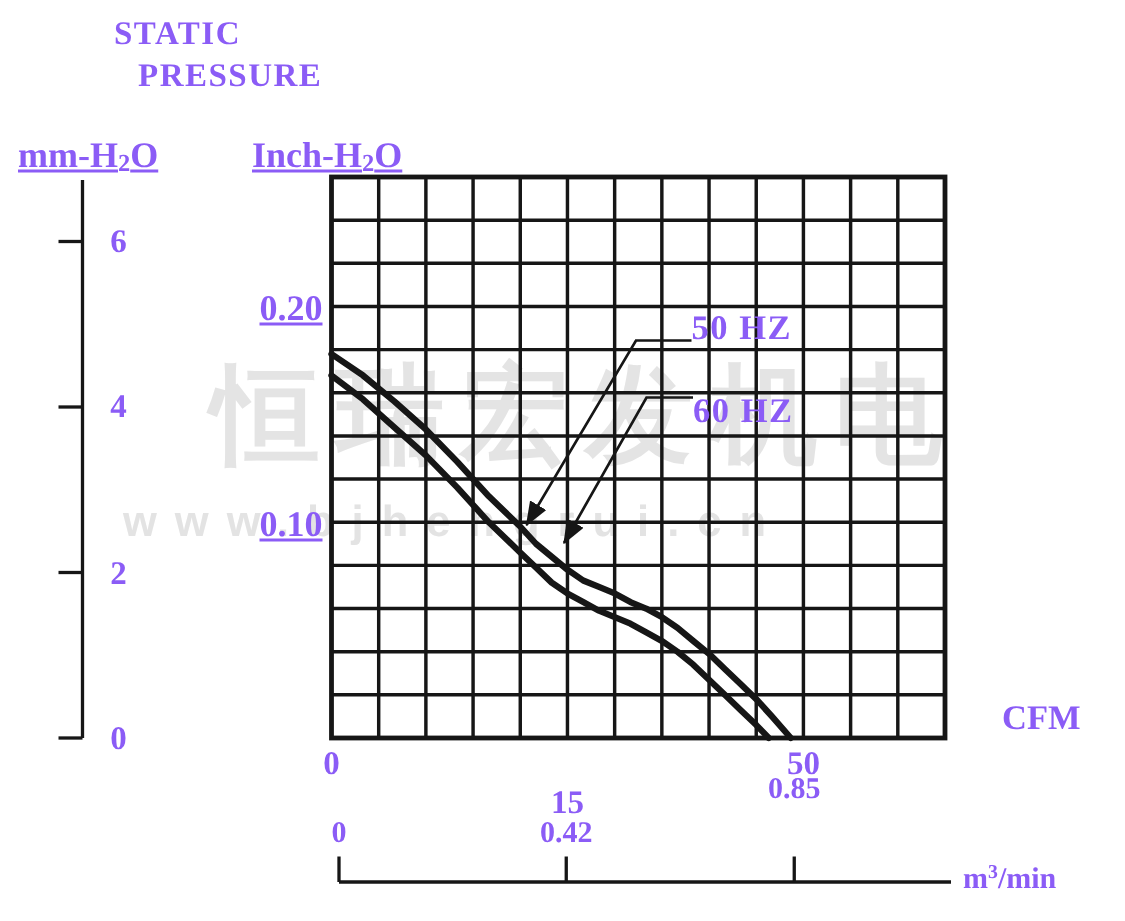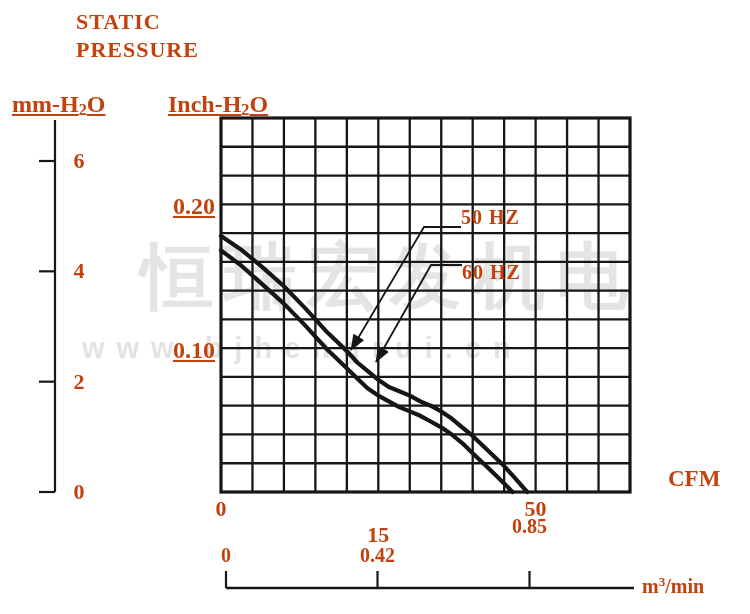--- a/index.html
+++ b/index.html
@@ -1,40 +1,40 @@
 <!DOCTYPE html>
 <html><head>
 <meta charset="utf-8">
 <style>
   html,body{margin:0;padding:0;background:#ffffff;}
   #stage{
     position:relative;width:750px;height:614px;background:#ffffff;overflow:hidden;
     font-family:"Liberation Serif","DejaVu Serif",serif;color:#161616;
   }
-  .lbl{position:absolute;font-weight:bold;color:#c2410c;white-space:nowrap;line-height:1;}
+  .lbl{position:absolute;font-weight:bold;color:#8b5cf6;white-space:nowrap;line-height:1;}
   .ctr{transform:translateX(-50%);text-align:center;}
   .rgt{text-align:right;}
   .subx{font-size:68%;position:relative;top:0.18em;}
   .supx{font-size:66%;position:relative;top:-0.55em;}
   #wm-cjk{
     position:absolute;left:141px;top:241px;font-size:72px;font-weight:bold;
     letter-spacing:11px;color:#e4e4e4;z-index:0;line-height:1;
   }
   #wm-url{
     position:absolute;left:82px;top:334px;font-size:29px;font-weight:bold;
     letter-spacing:12px;color:#e3e3e3;z-index:0;line-height:1;
     font-family:"Liberation Sans","DejaVu Sans",sans-serif;
   }
   svg#plot{position:absolute;left:0;top:0;z-index:1;}
   .lbl{z-index:2;}
   .t-title{font-size:22px;letter-spacing:1px;}
   .t-unit{font-size:24px;text-decoration:underline;}
   .t-tick{font-size:22px;}
   .t-sec{font-size:20px;}
-  .t-series{font-size:20px;letter-spacing:1px;}
+  .t-series{font-size:23px;letter-spacing:1px;}
 </style>
 </head>
 <body>
 
 <div id="stage">
 
   <div id="wm-cjk">恒瑞宏发机电</div>
   <div id="wm-url">www.bjhengrui.cn</div>
 
   <svg id="plot" width="750" height="614" viewBox="0 0 750 614">
@@ -85,21 +85,21 @@
         <line x1="39" y1="381.6666666666667" x2="55" y2="381.6666666666667" stroke="#161616" stroke-width="2.2"></line>
         <line x1="39" y1="492" x2="55" y2="492" stroke="#161616" stroke-width="2.2"></line>
         <line x1="226" y1="588" x2="634" y2="588" stroke="#161616" stroke-width="2.4"></line>
         <line x1="226" y1="571" x2="226" y2="588" stroke="#161616" stroke-width="2.2"></line>
         <line x1="377.5" y1="571" x2="377.5" y2="588" stroke="#161616" stroke-width="2.2"></line>
         <line x1="529.5" y1="571" x2="529.5" y2="588" stroke="#161616" stroke-width="2.2"></line>
       </g>
   </svg>
 
   <div class="lbl t-title" style="left:76px;top:11px;">STATIC</div>
-  <div class="lbl t-title" style="left:76px;top:39px;">PRESSURE</div>
+  <div class="lbl t-title" style="left:92px;top:39px;">PRESSURE</div>
 
   <div class="lbl t-unit" style="left:12px;top:92px;"><span>mm-H</span><span class="subx">2</span><span>O</span></div>
 
   <div class="lbl t-unit" style="left:168px;top:92px;"><span>Inch-H</span><span class="subx">2</span><span>O</span></div>
 
   <div class="lbl t-series" style="left:461px;top:207px;">50 HZ</div>
   <div class="lbl t-series" style="left:462px;top:262px;">60 HZ</div>
 
   <div class="lbl" style="left:636px;top:467px;font-size:23px;margin-left:32px;">CFM</div>
 

